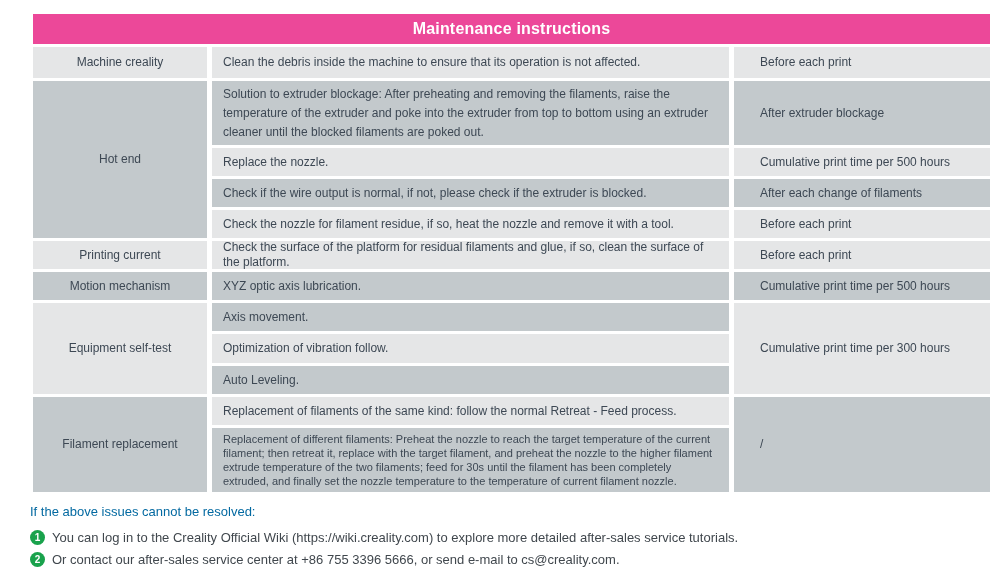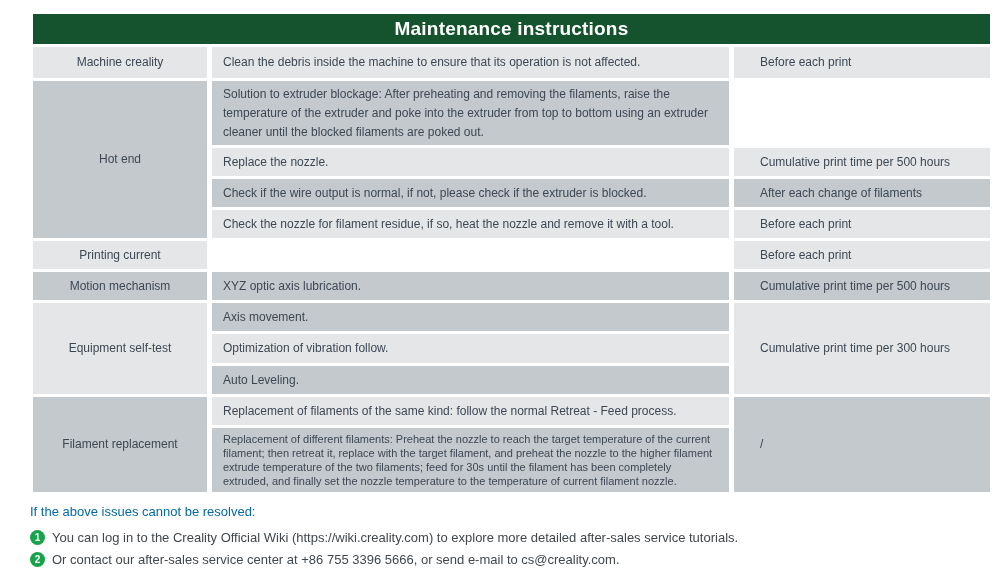--- a/index.html
+++ b/index.html
@@ -17,23 +17,23 @@
   .mtable {
     position:absolute; left:33px; top:14px; width:957px;
     display:grid;
     grid-template-columns:174px 517px 256px;
     grid-template-rows:30px 31px 64px 28px 28px 28px 28px 28px 28px 29px 28px 28px 64px;
     column-gap:5px; row-gap:3px;
     background:#fff;
   }
   .thead {
     grid-column:1 / -1; grid-row:1;
-    background:#14532d; color:#ffffff;
+    background:#ec4899; color:#ffffff;
     display:flex; align-items:center; justify-content:center;
-    font-size:19px; font-weight:bold; letter-spacing:0.2px;
+    font-size:16px; font-weight:bold; letter-spacing:0.2px;
   }
   .cell { font-size:12px; line-height:15px; }
   .light  { background:#e5e6e7; }
   .medium { background:#c3c9cc; }
   .cat {
     display:flex; align-items:center; justify-content:center;
     text-align:center; padding:0 8px;
   }
   .task {
     display:flex; align-items:center;
@@ -82,28 +82,30 @@
 
   <div class="mtable">
     <div class="thead">Maintenance instructions</div>
 
     <div class="cell cat light r2 c1">Machine creality</div>
     <div class="cell task light r2 c2">Clean the debris inside the machine to ensure that its operation is not affected.</div>
     <div class="cell freq light r2 c3">Before each print</div>
 
     <div class="cell cat medium span4 c1">Hot end</div>
     <div class="cell task multi medium r3 c2">Solution to extruder blockage: After preheating and removing the filaments, raise the temperature of the extruder and poke into the extruder from top to bottom using an extruder cleaner until the blocked filaments are poked out.</div>
+    <div class="cell freq medium r3 c3">After extruder blockage</div>
     <div class="cell task light r4 c2">Replace the nozzle.</div>
     <div class="cell freq light r4 c3">Cumulative print time per 500 hours</div>
     <div class="cell task medium r5 c2">Check if the wire output is normal, if not, please check if the extruder is blocked.</div>
     <div class="cell task light r6 c2">Check the nozzle for filament residue, if so, heat the nozzle and remove it with a tool.</div>
     <div class="cell freq medium r5 c3">After each change of filaments</div>
     <div class="cell freq light r6 c3">Before each print</div>
 
     <div class="cell cat light r7 c1">Printing current</div>
+    <div class="cell task light r7 c2">Check the surface of the platform for residual filaments and glue, if so, clean the surface of the platform.</div>
     <div class="cell freq light r7 c3">Before each print</div>
 
     <div class="cell cat medium r8 c1">Motion mechanism</div>
     <div class="cell task medium r8 c2">XYZ optic axis lubrication.</div>
     <div class="cell freq medium r8 c3">Cumulative print time per 500 hours</div>
 
     <div class="cell cat light span3 c1">Equipment self-test</div>
     <div class="cell task medium r9 c2">Axis movement.</div>
     <div class="cell task light r10 c2">Optimization of vibration follow.</div>
     <div class="cell task medium r11 c2">Auto Leveling.</div>

